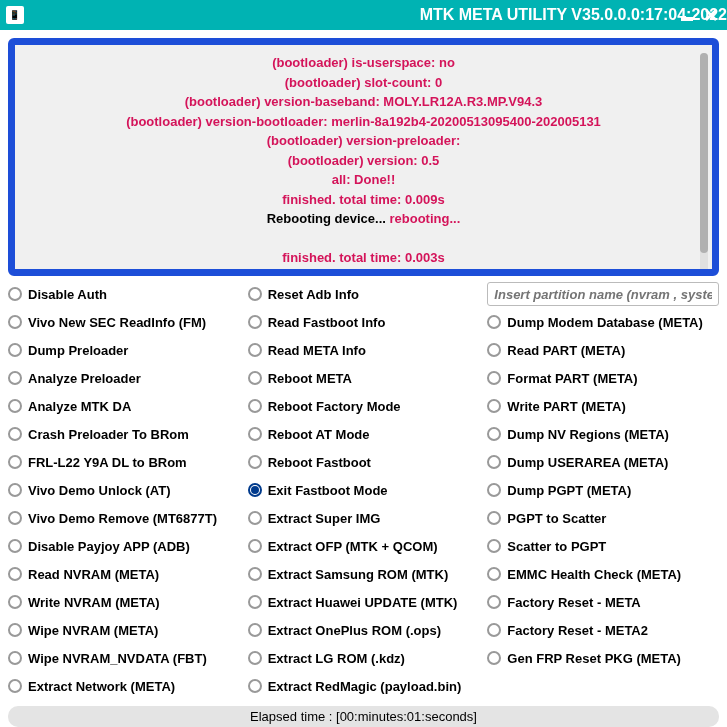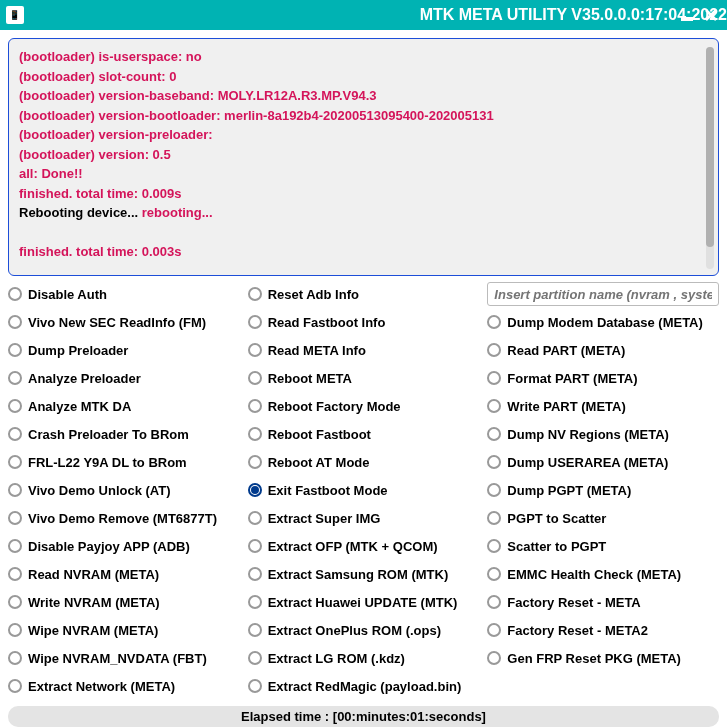--- a/index.html
+++ b/index.html
@@ -13,29 +13,30 @@
     padding: 0 6px;
   }
   .titlebar-left { display: flex; align-items: center; gap: 6px; }
   .app-icon { width: 18px; height: 18px; background: #fff; border-radius: 2px; display: flex; align-items: center; justify-content: center; font-size: 9px; }
   .title-text { color: #fff; font-weight: bold; font-size: 16px; flex: 1; text-align: right; position: absolute; left: 0; right: 0; pointer-events: none; }
   .titlebar-right { display: flex; gap: 4px; z-index: 1; }
   .win-btn { width: 20px; height: 18px; display: flex; align-items: center; justify-content: center; color: #fff; cursor: pointer; font-weight: bold; }
   .window-body { background: #fff; height: 697px; padding: 8px; }
   .log-area {
     background: #f0f0f0;
-    border: 1px solid #1d4ed8;
+    border: 7px solid #1d4ed8;
     border-radius: 6px;
     height: 238px;
     padding: 8px 10px;
     font-size: 13px;
     font-weight: bold;
     line-height: 1.5;
     position: relative;
     overflow: hidden;
+    text-align: center;
   }
   .log-area .scrollbar {
     position: absolute;
     right: 4px;
     top: 8px;
     width: 8px;
     height: 222px;
     background: #e0e0e0;
     border-radius: 4px;
   }
@@ -62,21 +63,21 @@
   .text-input {
     height: 24px; border: 1px solid #bbb; border-radius: 3px; padding: 0 6px; font-size: 13px; font-weight: bold; color: #888; width: 100%;
     font-style: italic;
   }
   .footer-bar {
     margin-top: 8px;
     background: #e4e4e4;
     border-radius: 10px;
     text-align: center;
     font-size: 13px;
-    font-weight: bold;
+    font-weight: normal;
     padding: 3px;
   }
 </style>
 </head>
 <body>
 
 <div class="titlebar">
   <div class="titlebar-left">
     <div class="app-icon">📱</div>
   </div>
@@ -194,25 +195,25 @@
         <div class="radio-item">
           <span class="radio-circle"></span>
           <span>Reboot META</span>
         </div>
         <div class="radio-item">
           <span class="radio-circle"></span>
           <span>Reboot Factory Mode</span>
         </div>
         <div class="radio-item">
           <span class="radio-circle"></span>
+          <span>Reboot AT Mode</span>
+        </div>
+        <div class="radio-item">
+          <span class="radio-circle"></span>
           <span>Reboot Fastboot</span>
-        </div>
-        <div class="radio-item">
-          <span class="radio-circle"></span>
-          <span>Reboot AT Mode</span>
         </div>
         <div class="radio-item">
           <span class="radio-circle selected"></span>
           <span>Exit Fastboot Mode</span>
         </div>
         <div class="radio-item">
           <span class="radio-circle"></span>
           <span>Extract Super IMG</span>
         </div>
         <div class="radio-item">

